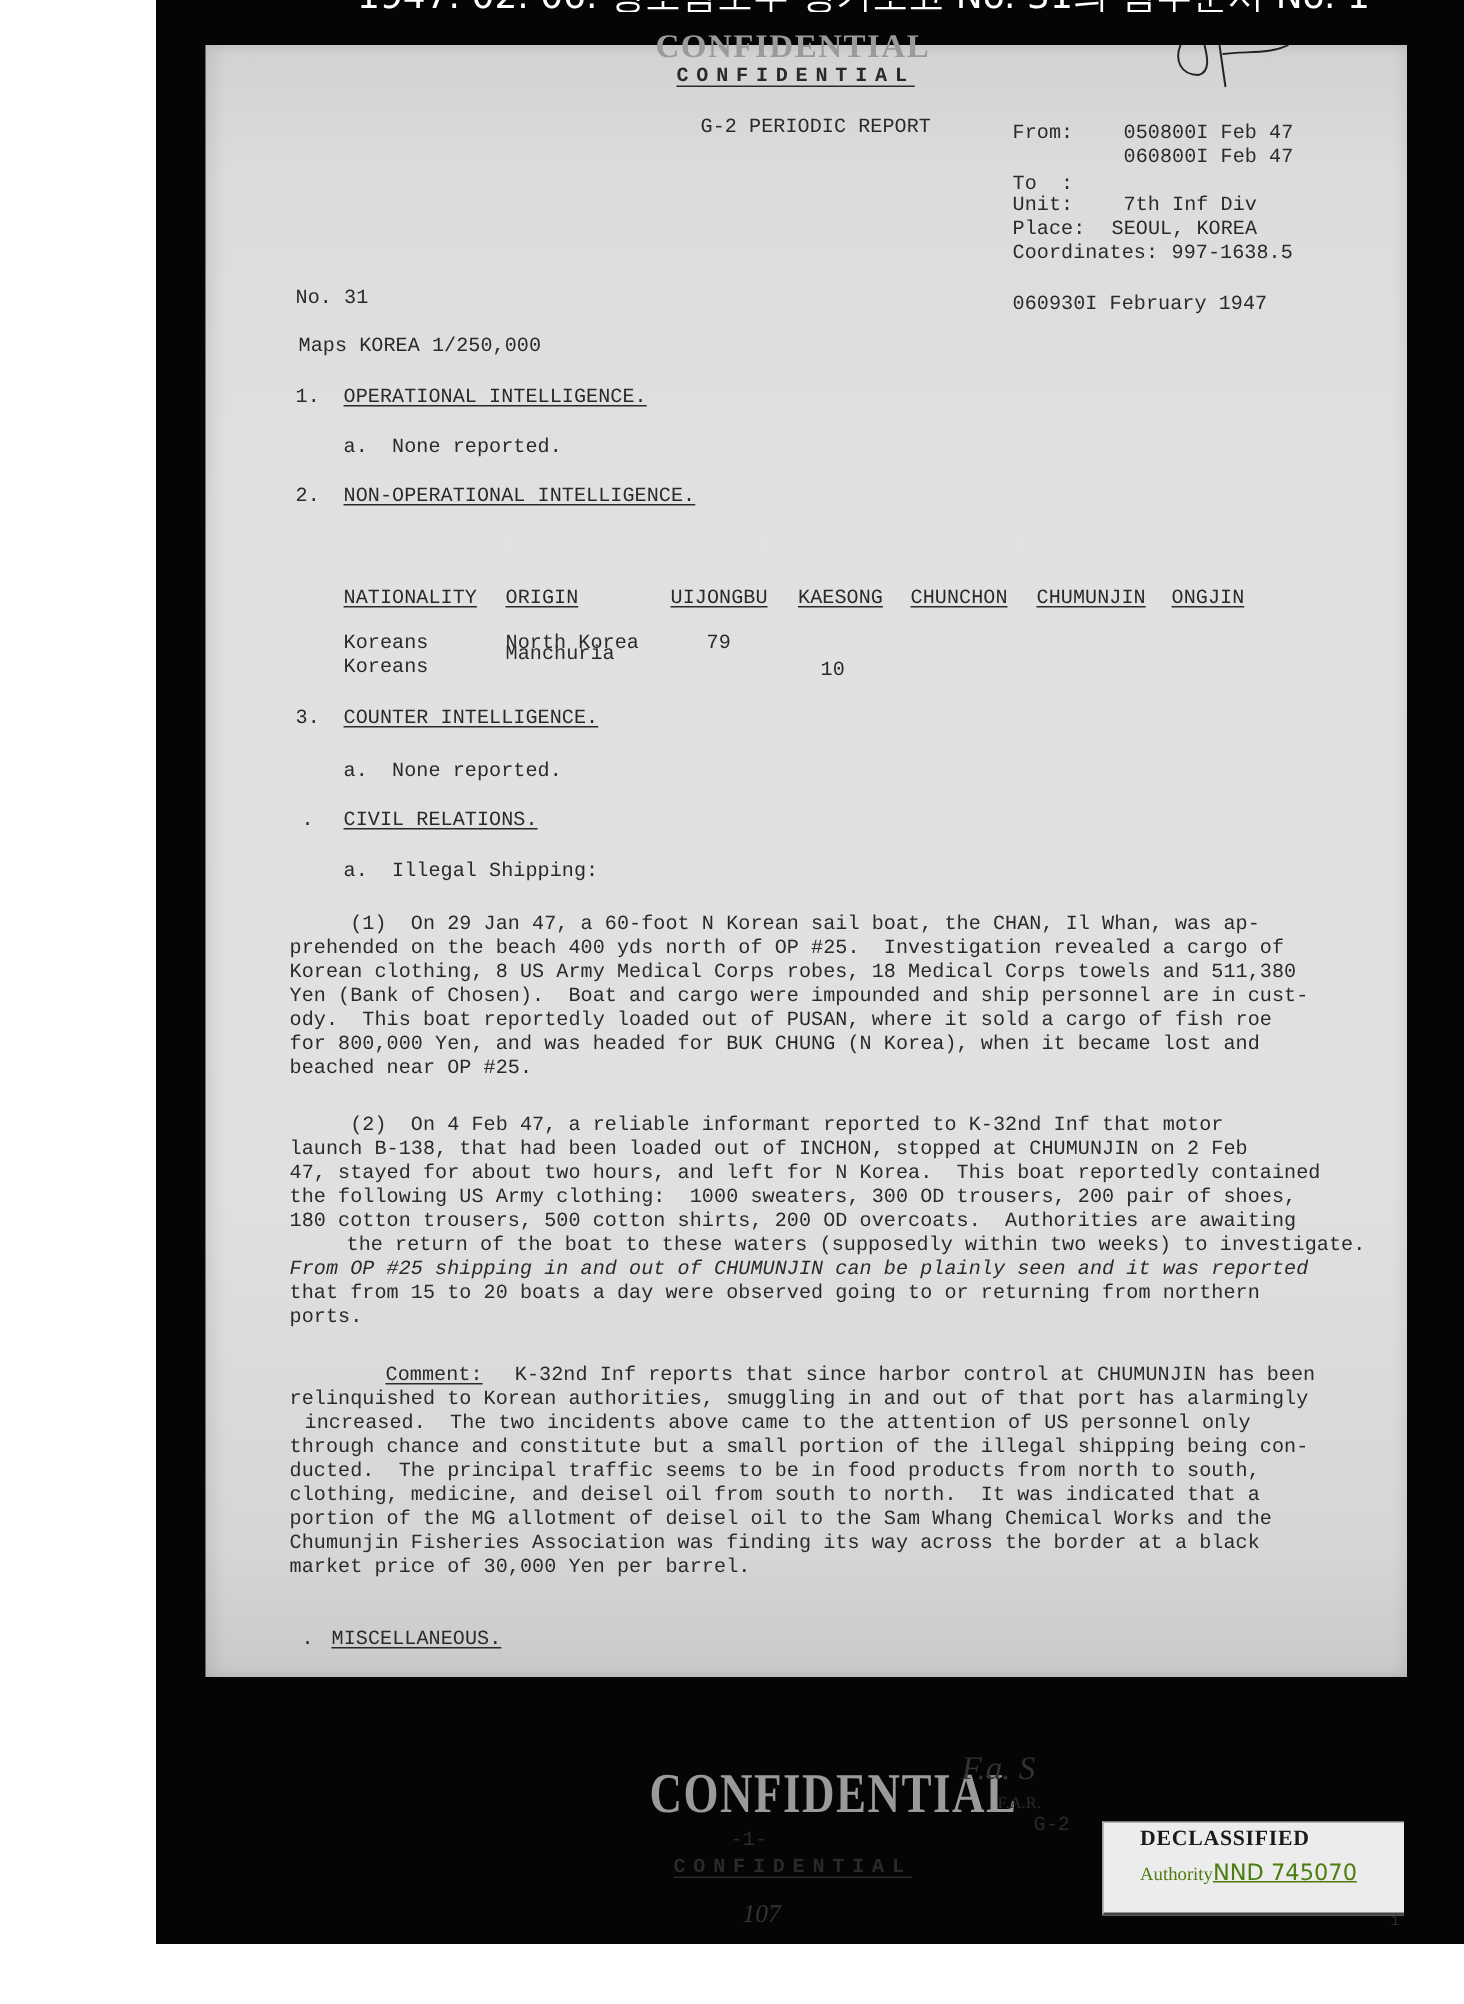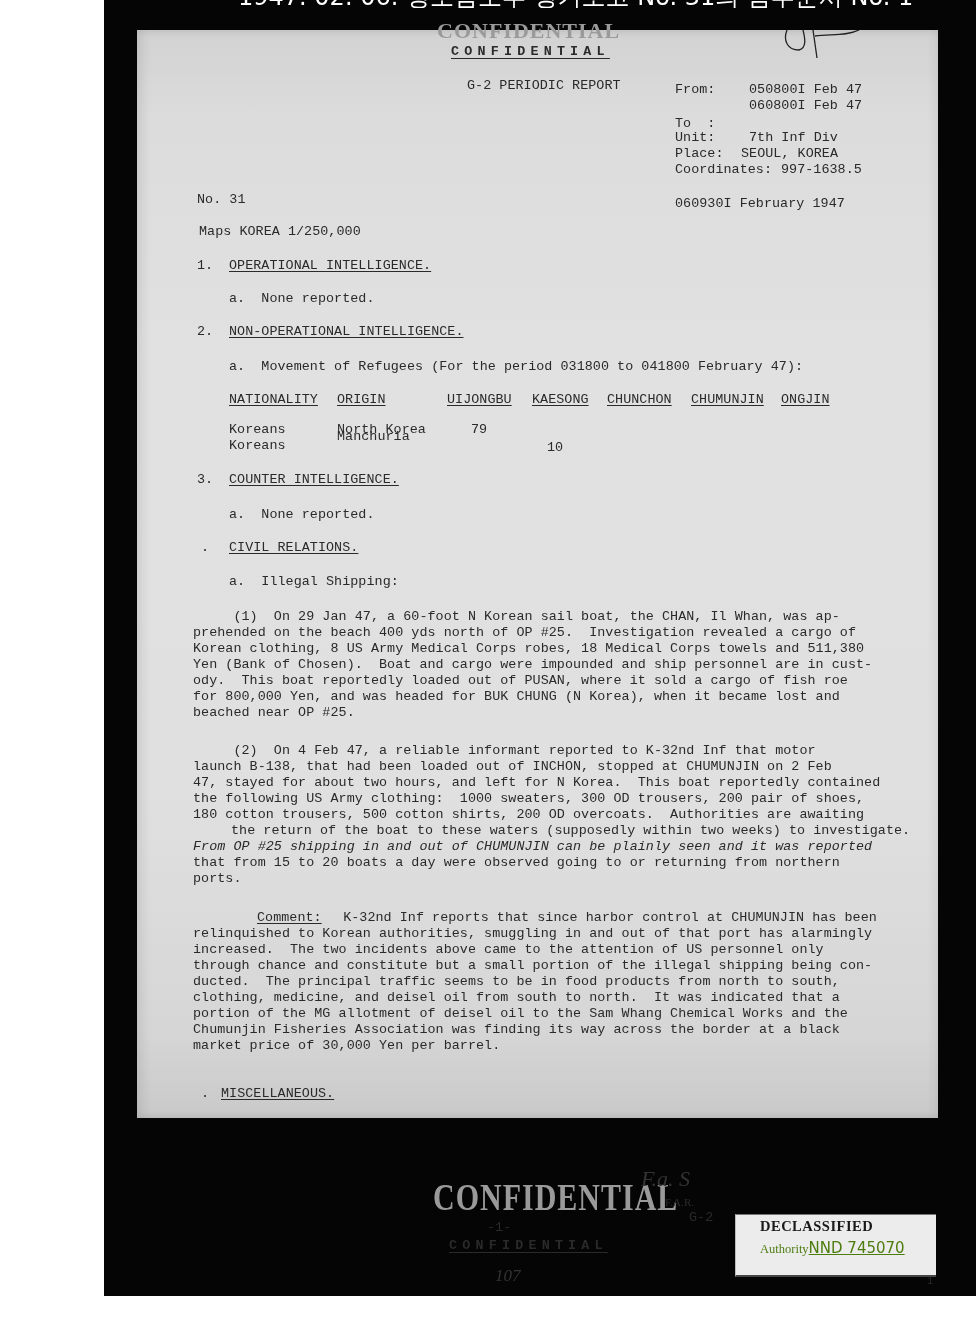--- a/index.html
+++ b/index.html
@@ -81,21 +81,20 @@
     <div class="t" style="left:538px;top:166px;">060930I February 1947</div>
 
     <div class="t" style="left:62px;top:194px;">Maps KOREA 1/250,000</div>
 
     <div class="t" style="left:60px;top:228px;">1.</div>
     <div class="t u" style="left:92px;top:228px;">OPERATIONAL INTELLIGENCE.</div>
     <div class="t" style="left:92px;top:261px;">a.  None reported.</div>
 
     <div class="t" style="left:60px;top:294px;">2.</div>
     <div class="t u" style="left:92px;top:294px;">NON-OPERATIONAL INTELLIGENCE.</div>
-    <div class="t" style="left:92px;top:329px;">a.  Movement of Refugees (For the period 031800 to 041800 February 47):</div>
 
     <div>
       <div class="t u" style="left:92px;top:362px;">NATIONALITY</div>
       <div class="t u" style="left:200px;top:362px;">ORIGIN</div>
       <div class="t u" style="left:310px;top:362px;">UIJONGBU</div>
       <div class="t u" style="left:395px;top:362px;">KAESONG</div>
       <div class="t u" style="left:470px;top:362px;">CHUNCHON</div>
       <div class="t u" style="left:554px;top:362px;">CHUMUNJIN</div>
       <div class="t u" style="left:644px;top:362px;">ONGJIN</div>
 
@@ -135,21 +134,21 @@
       <div class="t" style="left:56px;top:793px;margin-left:38px;">the return of the boat to these waters (supposedly within two weeks) to investigate.</div>
       <div class="t" style="left:56px;top:809px;font-style:italic;">From OP #25 shipping in and out of CHUMUNJIN can be plainly seen and it was reported</div>
       <div class="t" style="left:56px;top:825px;">that from 15 to 20 boats a day were observed going to or returning from northern</div>
       <div class="t" style="left:56px;top:841px;">ports.</div>
     </div>
 
     <div>
       <div class="t u" style="left:120px;top:880px;">Comment:</div>
       <div class="t" style="left:190px;top:880px;">  K-32nd Inf reports that since harbor control at CHUMUNJIN has been</div>
       <div class="t" style="left:56px;top:896px;">relinquished to Korean authorities, smuggling in and out of that port has alarmingly</div>
-      <div class="t" style="left:56px;top:912px;">increased.  The two incidents above came to the attention of US personnel only</div>
+      <div class="t" style="left:66px;top:912px;">increased.  The two incidents above came to the attention of US personnel only</div>
       <div class="t" style="left:56px;top:928px;">through chance and constitute but a small portion of the illegal shipping being con-</div>
       <div class="t" style="left:56px;top:944px;">ducted.  The principal traffic seems to be in food products from north to south,</div>
       <div class="t" style="left:56px;top:960px;">clothing, medicine, and deisel oil from south to north.  It was indicated that a</div>
       <div class="t" style="left:56px;top:976px;">portion of the MG allotment of deisel oil to the Sam Whang Chemical Works and the</div>
       <div class="t" style="left:56px;top:992px;">Chumunjin Fisheries Association was finding its way across the border at a black</div>
       <div class="t" style="left:56px;top:1008px;">market price of 30,000 Yen per barrel.</div>
     </div>
 
     <div class="t" style="left:64px;top:1056px;">.</div>
     <div class="t u" style="left:84px;top:1056px;">MISCELLANEOUS.</div>

